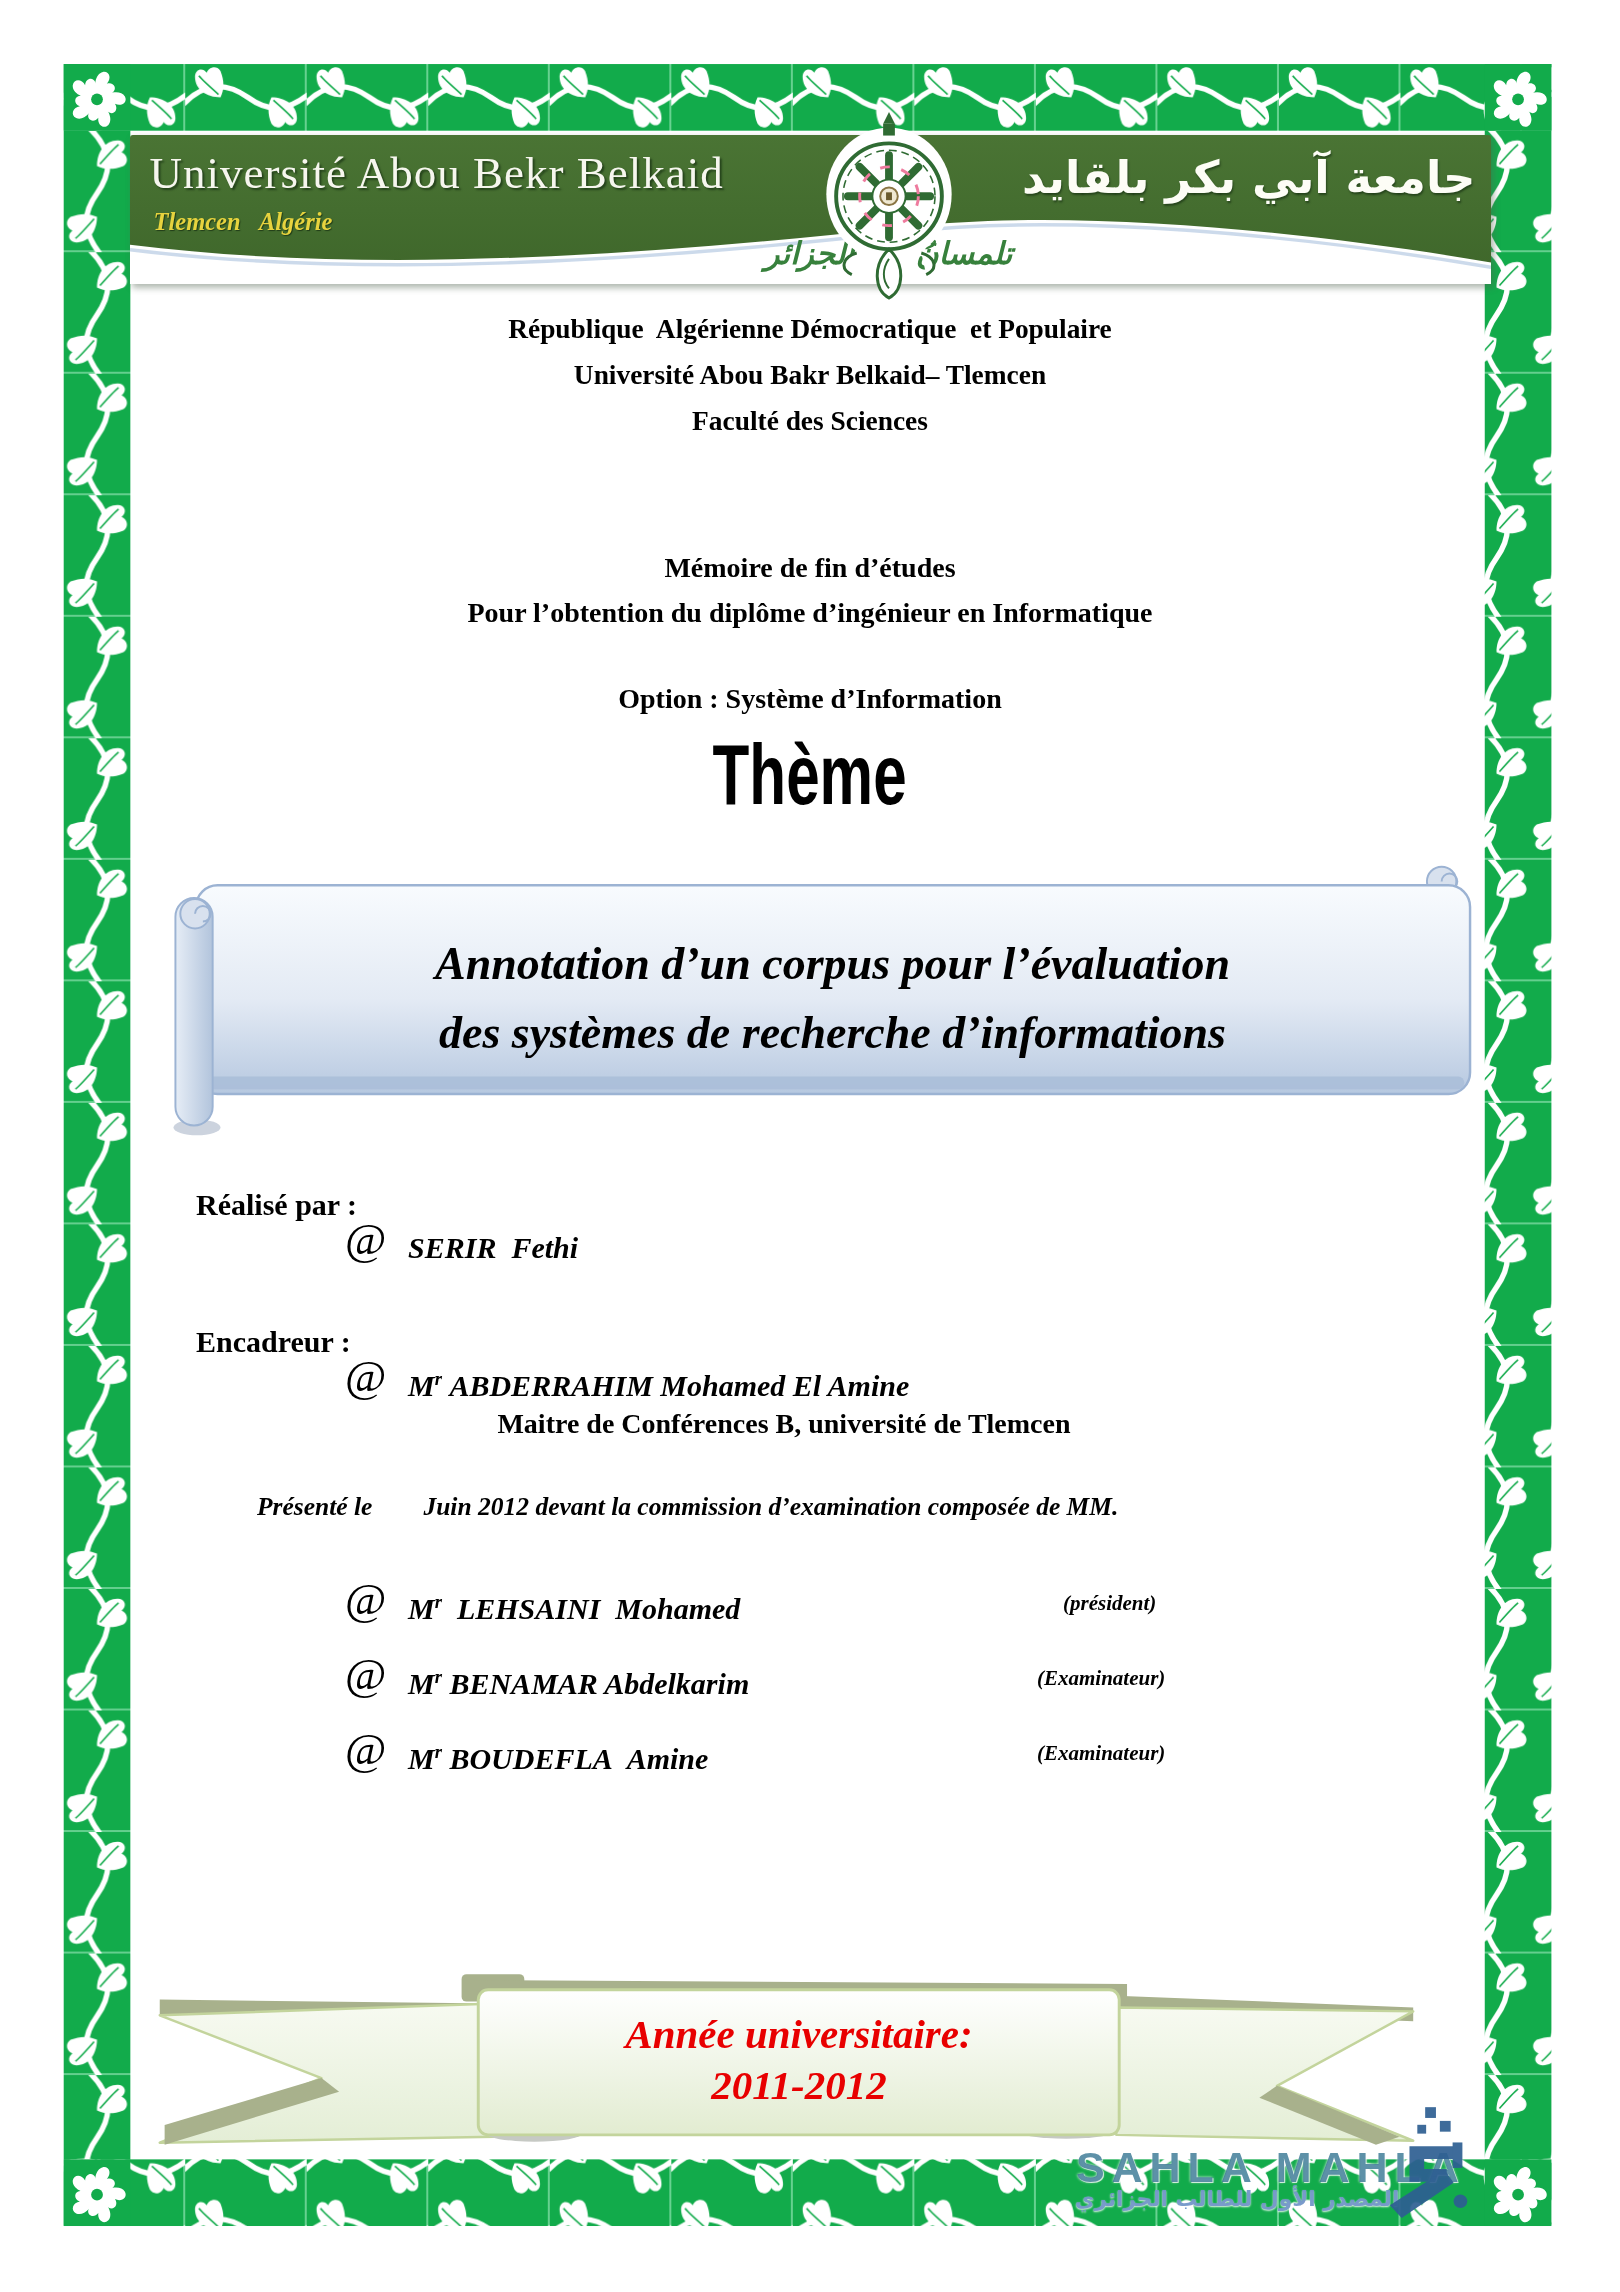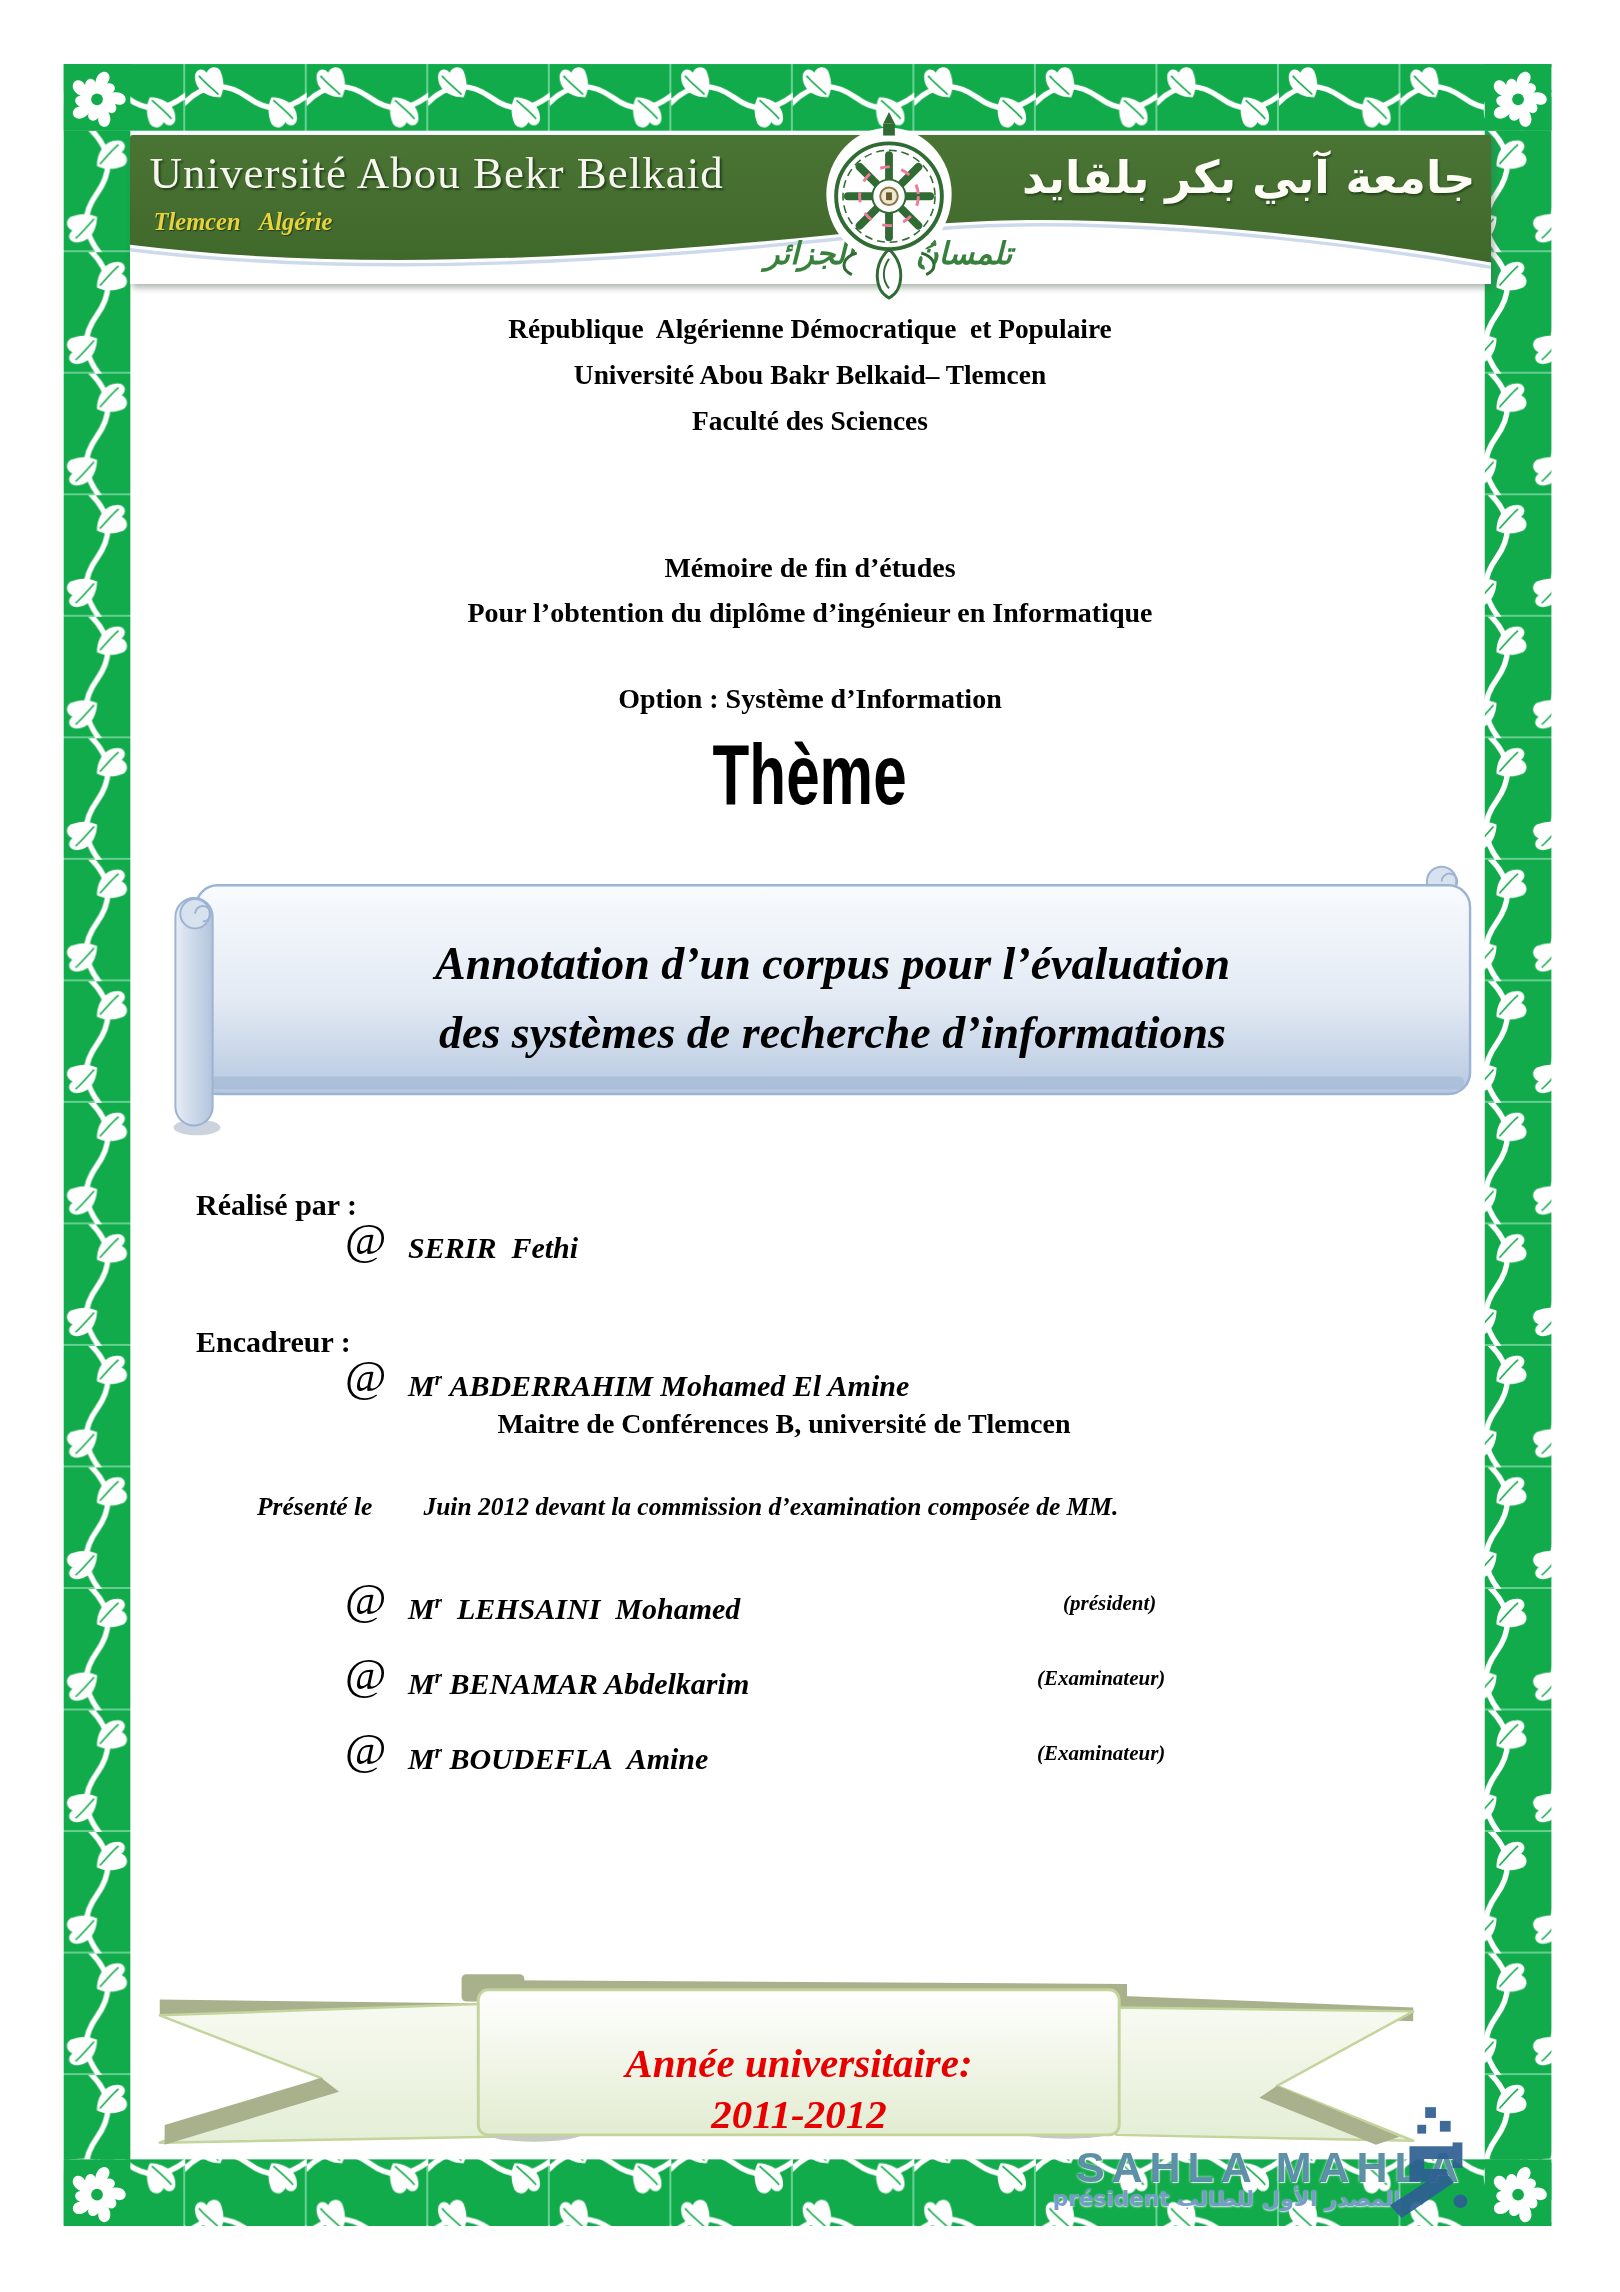--- a/index.html
+++ b/index.html
@@ -53,21 +53,21 @@
   .presente{top:1492px;left:257px;font-size:25.5px;font-weight:bold;font-style:italic;white-space:nowrap;}
   .presente .gap{display:inline-block;width:51px;}
   .committee-row{position:absolute;left:345px;width:1215px;height:63px;}
   .committee-row .role{position:absolute;top:9.8px;font-size:21px;font-weight:bold;font-style:italic;white-space:nowrap;}
   .committee-row.r1 .role{left:718px;}
   .committee-row.r2 .role{left:692px;}
   .committee-row.r3 .role{left:692px;}
 
   
   .ribbon-text{top:2009px;left:495px;width:608px;text-align:center;color:#e80000;
-          font-size:41px;font-weight:bold;font-style:italic;line-height:51px;z-index:5;margin-top:29px;}
+          font-size:41px;font-weight:bold;font-style:italic;line-height:51px;z-index:5;}
 
   
   .wm-brand{top:2143px;left:1076px;z-index:7;font-family:"Liberation Sans",sans-serif;font-weight:bold;
           font-size:43px;letter-spacing:6.9px;color:rgba(54,118,146,.80);white-space:nowrap;
           text-shadow:0 0 2.9px rgba(255,255,255,.95),1px 1px 0 rgba(255,255,255,.7);}
   .wm-tagline{top:2186px;left:1073px;width:328px;z-index:7;direction:rtl;text-align:center;
           font-family:"DejaVu Sans",sans-serif;font-size:21.6px;font-weight:bold;
           color:rgba(115,150,200,.95);text-shadow:0 1px 2px rgba(255,255,255,.9);white-space:nowrap;}
   .wm-logo{position:absolute;left:1384px;top:2103px;z-index:7;}
 </style>
@@ -261,21 +261,21 @@
     <span class="p-name" style="position:absolute;left:63px;top:9.8px;font-size:30px;font-weight:bold;font-style:italic;"><span>M</span><sup class="deg">r</sup><span>&nbsp;BOUDEFLA&nbsp; Amine</span></span>
     <span class="role">(Examinateur)</span>
   </div>
 
   <div class="abs ribbon-text">
     <div>Année universitaire:</div>
     <div>2011-2012</div>
   </div>
 
   <div class="abs wm-brand">SAHLA MAHLA</div>
-  <div class="abs wm-tagline">المصدر الأول للطالب président</div>
+  <div class="abs wm-tagline">المصدر الأول للطالب الجزائري</div>
   <div class="wm-logo">
     <svg width="98" height="123" viewBox="0 0 100 125">
       <g fill="#2e5f92" opacity="0.92">
         <rect x="42" y="4" width="11" height="11"></rect>
         <rect x="57" y="18" width="11" height="11"></rect>
         <rect x="34" y="22" width="9" height="9"></rect>
         <path d="M26 44 h46 v13 h-31 v10 h23 v13 h-38 z"></path>
         <path d="M6 104 L62 68 L71 81 L18 117 Z"></path>
         <circle cx="78" cy="100" r="7"></circle>
         <rect x="70" y="40" width="10" height="26"></rect>

